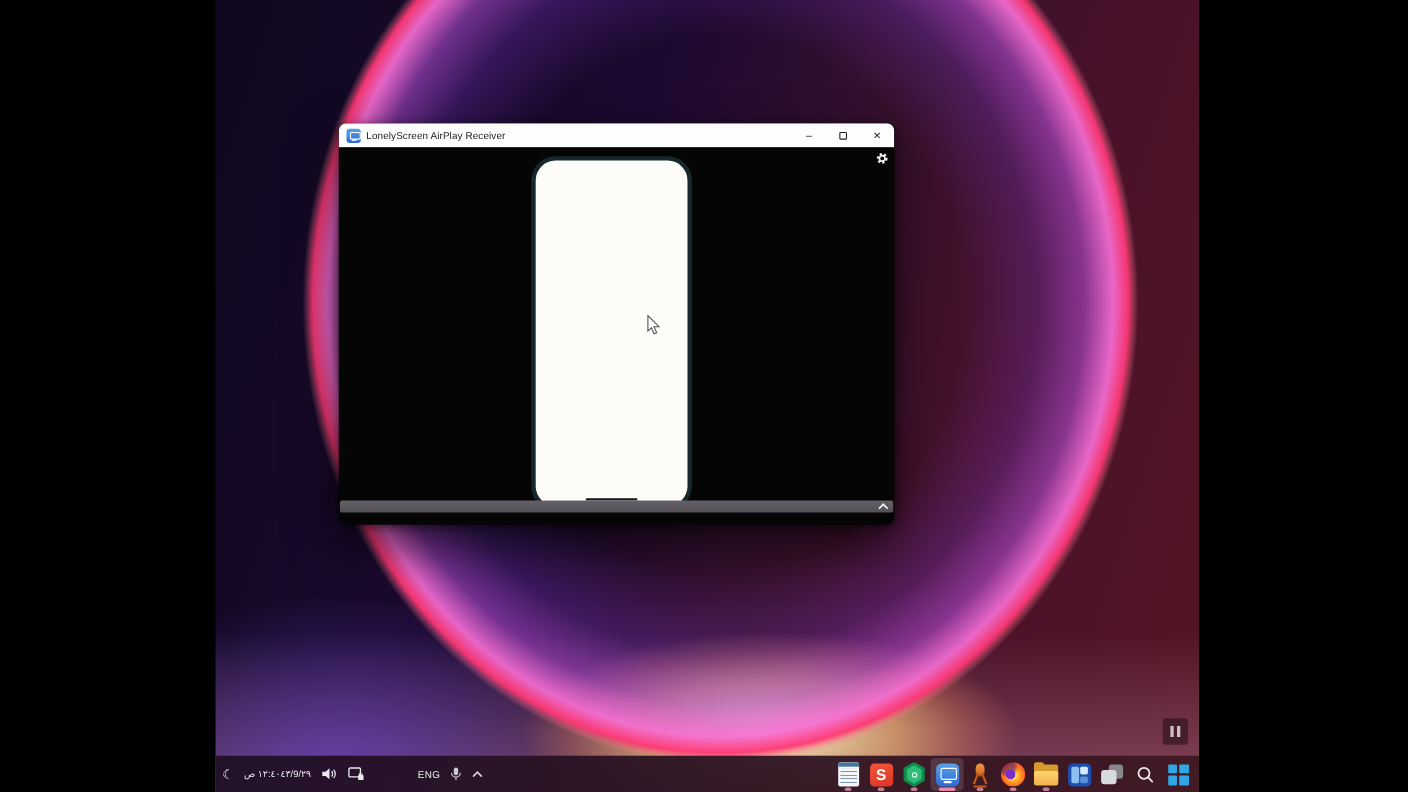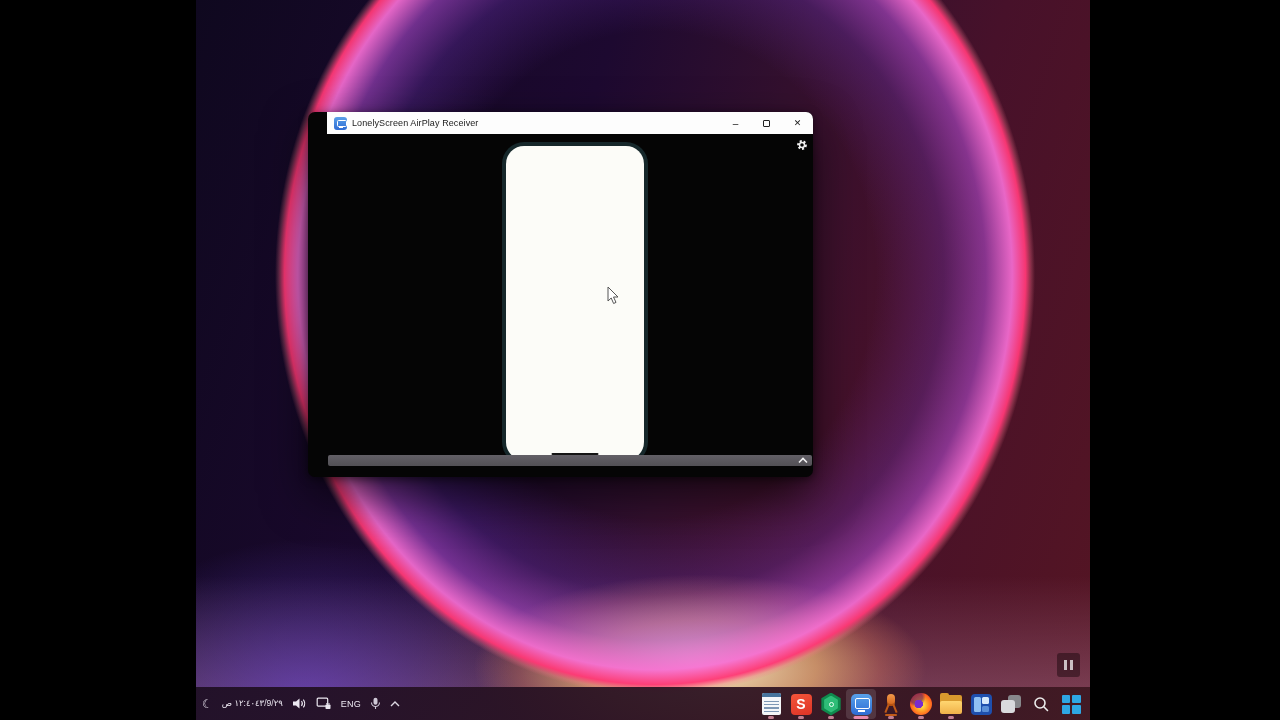--- a/index.html
+++ b/index.html
@@ -40,21 +40,20 @@
     display:flex; align-items:center; justify-content:center; gap:3px;
   }
   .pause-overlay i { display:block; width:3px; height:10px; background:rgba(255,255,255,0.72); }
 
   
   .win {
     position:absolute; left:308px; top:112px; width:505px; height:365px;
     border-radius:7px; overflow:hidden;
     box-shadow:0 18px 45px rgba(0,0,0,0.6), 0 2px 8px rgba(0,0,0,0.5);
     background:#050505;
-    padding-left:19px;
   }
   .titlebar {
     height:22px; background:#fdfdfd; display:flex; align-items:center;
     padding-left:7px; position:relative;
   }
   .app-ico {
     width:13px; height:13px; border-radius:3px; margin-right:5px; position:relative;
     background:linear-gradient(180deg,#5aa0e8,#2e6bd4); flex:0 0 auto;
   }
   .app-ico::before {
@@ -107,21 +106,21 @@
   }
 
   
   .tray { position:absolute; left:6px; top:0; height:33px; display:flex; align-items:center; gap:9px; }
   .moon { font-family:"DejaVu Sans", sans-serif; font-size:12px; color:#e9e4f0; line-height:1; }
   .clock { display:flex; flex-direction:row; align-items:flex-start; line-height:9.5px;
            font-family:Liberation Sans, sans-serif; color:#ece8f1; }
   .clock .t { font-size:8.5px; }
   .clock .d { font-size:8.5px; }
   .tray svg { display:block; }
-  .lang { font-size:9px; color:#ece8f1; letter-spacing:0.3px; }
+  .lang { font-size:9px; color:#ece8f1; letter-spacing:0.3px;margin-left:39px; }
 
   
   .apps { position:absolute; right:4px; top:1px; height:32px; display:flex; align-items:center; }
   .slot { width:30px; height:30px; display:flex; align-items:center; justify-content:center;
           position:relative; border-radius:4px; }
   .slot.active { background:rgba(255,255,255,0.13); }
   .pill { position:absolute; bottom:0.5px; left:50%; transform:translateX(-50%);
           width:6px; height:2.4px; border-radius:2px; background:rgba(228,152,172,0.8); }
   .slot.active .pill { width:15px; background:#e889ac; }
 

